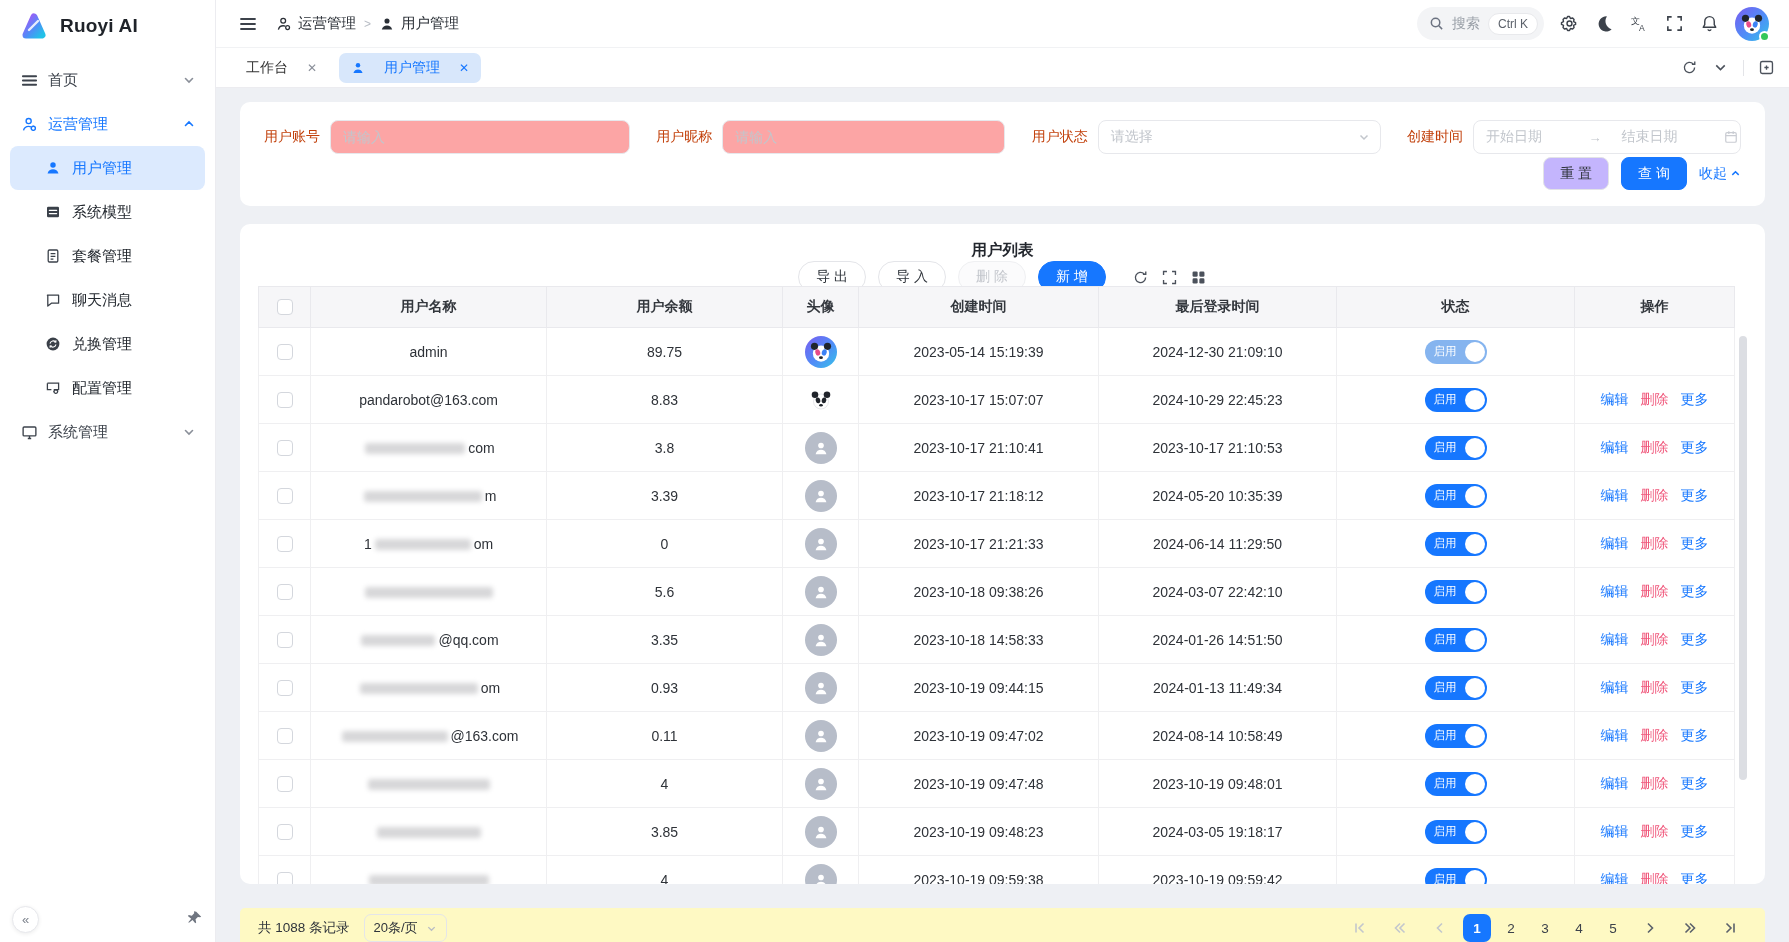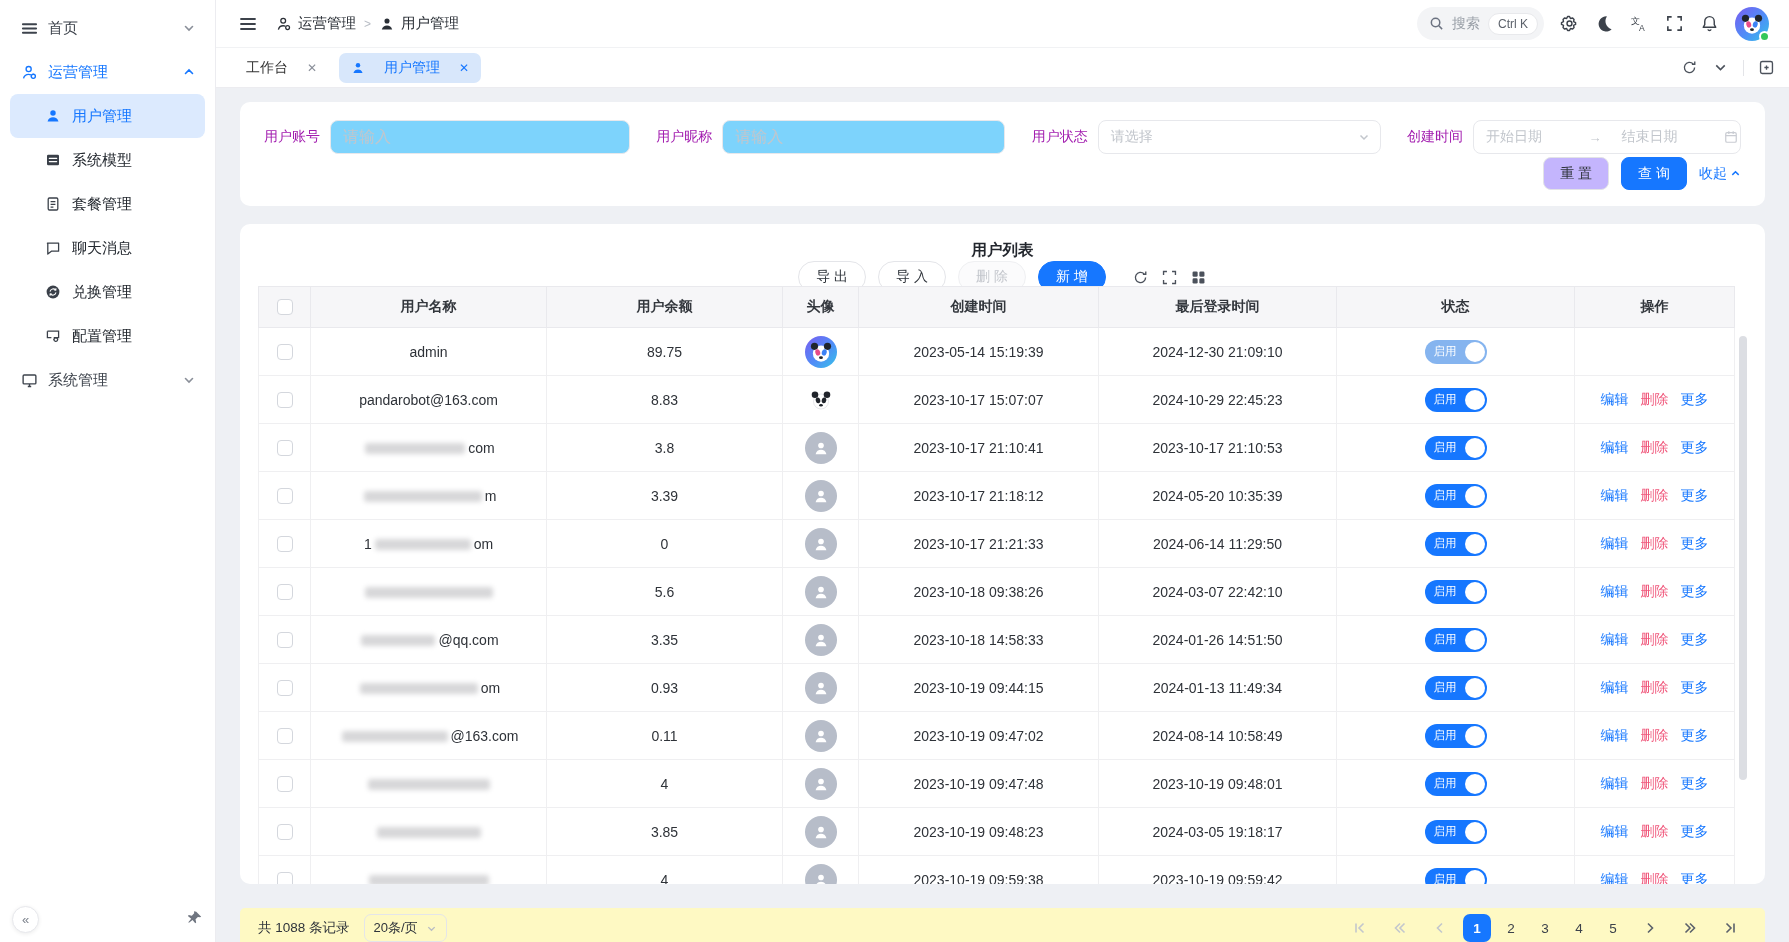--- a/index.html
+++ b/index.html
@@ -56,22 +56,22 @@
   .tabbar-right .divider { width:1px; height:16px; background:#e3e4e8; }
   .tabbar-right .tb-icon { color:#4b515b; width:17px; height:17px; }
 
   
   .content { flex:1; padding:14px 24px 0 24px; overflow:hidden; }
   .card { background:#fff; border-radius:10px; }
 
   .search-card { height:104px; padding:18px 24px 0 24px; margin-bottom:18px; position:relative; }
   .filter-row { display:flex; align-items:center; justify-content:space-between; }
   .field { display:flex; align-items:center; gap:10px; }
-  .field .f-label { font-size:14px; color:#a21caf; white-space:nowrap; }
-  .f-input { height:34px; border:1px solid #e7e8ec; border-radius:8px; padding:0 12px; font-size:16px; color:#333; outline:none; font-family:inherit; background:#7dd3fc; }
+  .field .f-label { font-size:14px; color:#c2410c; white-space:nowrap; }
+  .f-input { height:34px; border:1px solid #e7e8ec; border-radius:8px; padding:0 12px; font-size:14px; color:#333; outline:none; font-family:inherit; background:#fca5a5; }
   .f-input::placeholder { color:#c2c6cc; }
   .w-acc { width:300px; } .w-nick { width:283px; }
   .f-select { width:283px; height:34px; border:1px solid #e7e8ec; border-radius:8px; padding:0 10px 0 12px; display:flex; align-items:center; justify-content:space-between; color:#c2c6cc; cursor:pointer; }
   .f-select .caret { width:12px; height:12px; color:#c2c6cc; }
   .f-range { width:268px; height:34px; border:1px solid #e7e8ec; border-radius:8px; padding:0 2px 0 12px; display:flex; align-items:center; gap:20px; color:#c2c6cc; cursor:pointer; }
   .f-range .ph { flex:1; white-space:nowrap; }
   .f-range .arr { color:#c2c6cc; font-size:13px; }
   .f-range .cal { width:14px; height:14px; color:#c9ccd2; flex-shrink:0; }
   .filter-actions { position:absolute; right:24px; bottom:16px; display:flex; align-items:center; gap:12px; }
   .btn { height:33px; border-radius:8px; border:1px solid #e2e3e7; background:#c4b5fd; color:#2f343b; font-size:14px; padding:0 16px; cursor:pointer; font-family:inherit; }
@@ -123,20 +123,34 @@
   .pg.num.active { background:#1677ff; color:#fff; font-weight:bold; }
   .pg.nav { color:#5b616b; } .pg.nav.dim { color:#c3c7cd; }
   .pg svg { width:14px; height:14px; }
 </style>
 </head>
 <body>
 
 <div class="app">
 
   <aside class="sidebar">
+    <div class="logo">
+      <svg class="logo-mark" viewBox="0 0 32 32">
+        <defs>
+            <linearGradient id="lg" x1="0" y1="0" x2="1" y2="1">
+          <stop offset="0" stop-color="#a855f7"></stop>
+              <stop offset=".55" stop-color="#4f8df7"></stop>
+              <stop offset="1" stop-color="#22c1e8"></stop>
+        </linearGradient>
+          </defs>
+        <path d="M8 25 L16 7 L24 25 Z" fill="url(#lg)" stroke="url(#lg)" stroke-width="7" stroke-linejoin="round"></path>
+        <path d="M11 20 L20 11" stroke="#fff" stroke-width="2.4" stroke-linecap="round" opacity=".85"></path>
+      </svg>
+      <span class="logo-text">Ruoyi AI</span>
+    </div>
 
     <nav class="nav">
       <div class="menu-item">
         <span class="mi-icon">
           <svg viewBox="0 0 18 18" width="17" height="17">
               <path d="M2 4.5h14M2 9h14M2 13.5h14" stroke="currentColor" stroke-width="2" stroke-linecap="round"></path>
             </svg>
         </span>
         <span class="mi-label">首页</span>
         <svg class="chev" width="12" height="12" viewBox="0 0 12 12">

